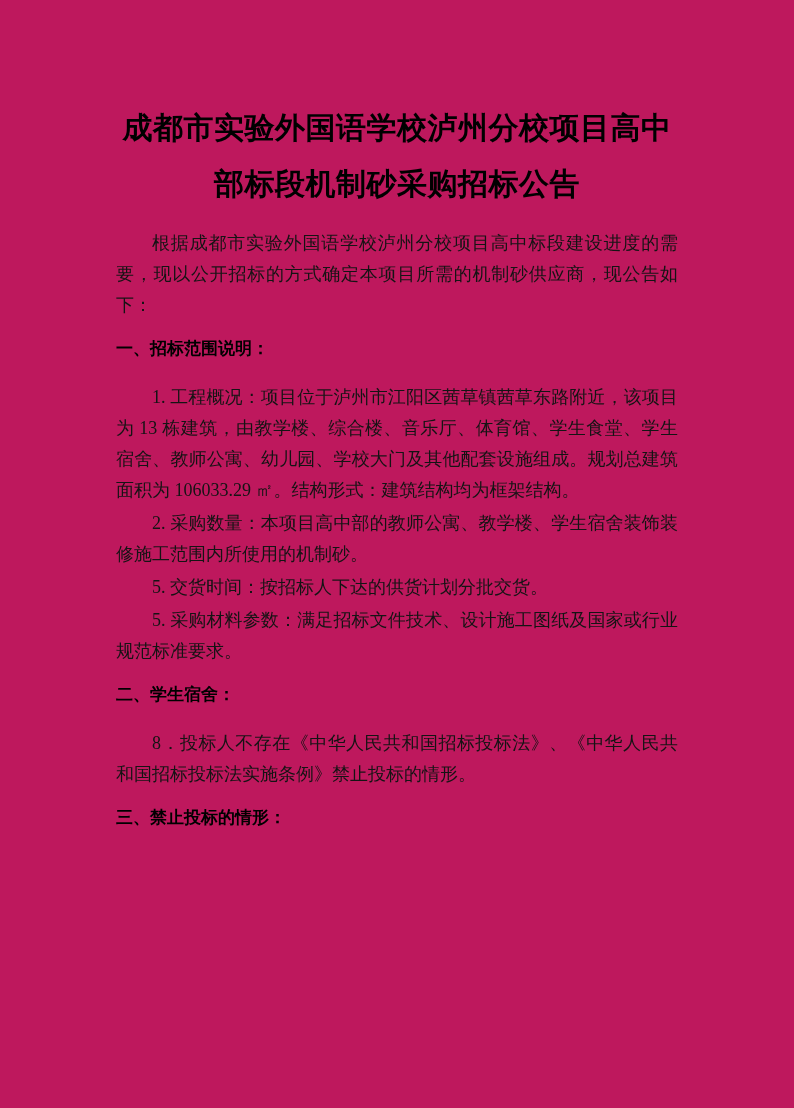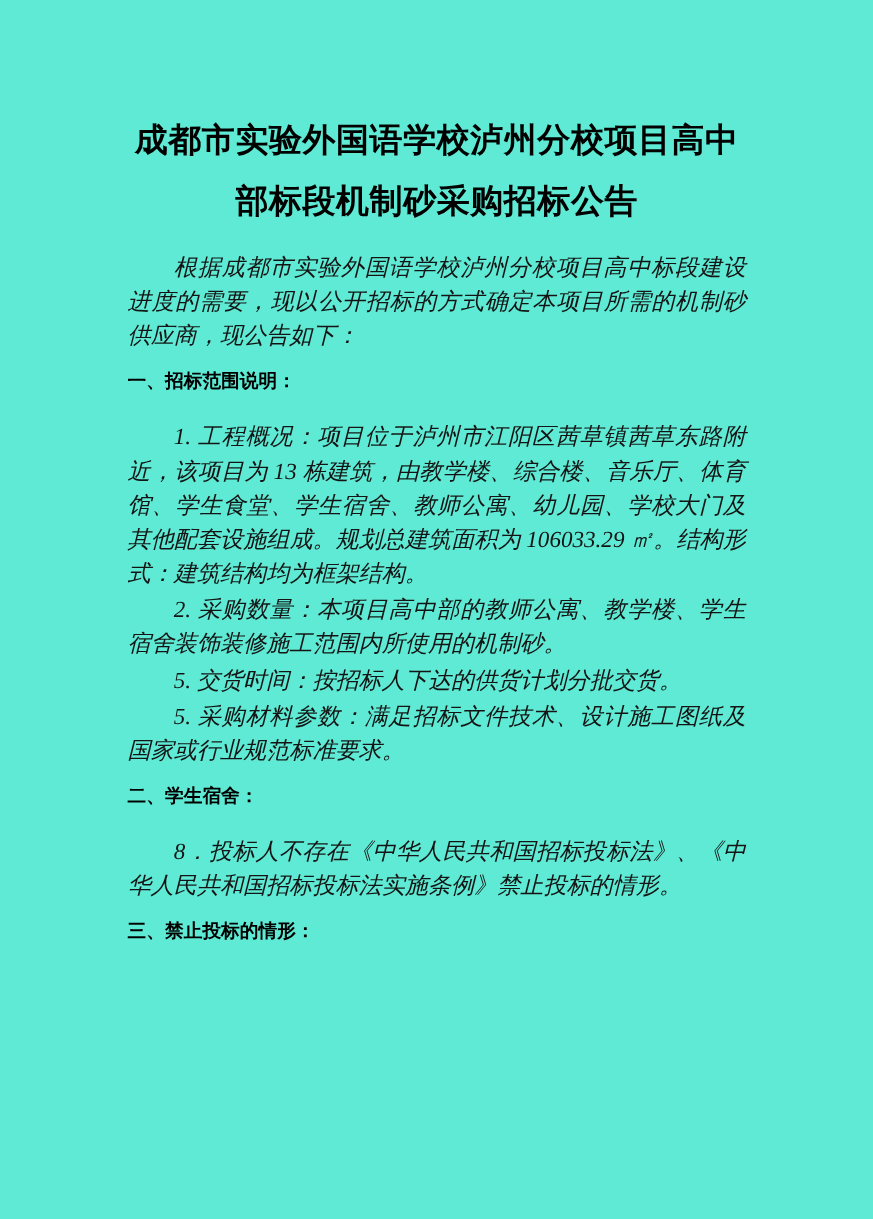--- a/index.html
+++ b/index.html
@@ -5,53 +5,52 @@
   html, body {
     margin: 0;
     padding: 0;
     background: #ffffff;
   }
   .page {
     position: relative;
     width: 794px;
     height: 1108px;
     margin: 0 auto;
-    background: #5eead4;
+    background: #be185d;
     box-sizing: border-box;
     padding: 100px 116px 0 116px;
     overflow: hidden;
     color: #111111;
   }
   .doc-title {
     font-family: "Liberation Serif", "DejaVu Serif", serif;
     font-weight: bold;
     font-size: 30px;
     line-height: 56px;
     text-align: center;
     color: #000000;
     margin: 0 0 16px 0;
   }
   .doc-title .title-line {
     display: block;
     letter-spacing: 0.5px;
   }
   .body-para {
     font-family: "Liberation Serif", "DejaVu Serif", serif;
-    font-size: 21px;
+    font-size: 18px;
     line-height: 31px;
     text-align: justify;
     margin: 0 0 2px 0;
     color: #141414;
-    font-style: italic;
   }
   .indent {
     text-indent: 2em;
   }
   .section-heading {
-    font-family: Liberation Mono, monospace;
+    font-family: Liberation Serif, serif;
     font-weight: bold;
     font-size: 17px;
     line-height: 31px;
     color: #000000;
     margin: 12px 0 18px 0;
     text-align: left;
   }
 </style>
 </head>
 <body>

